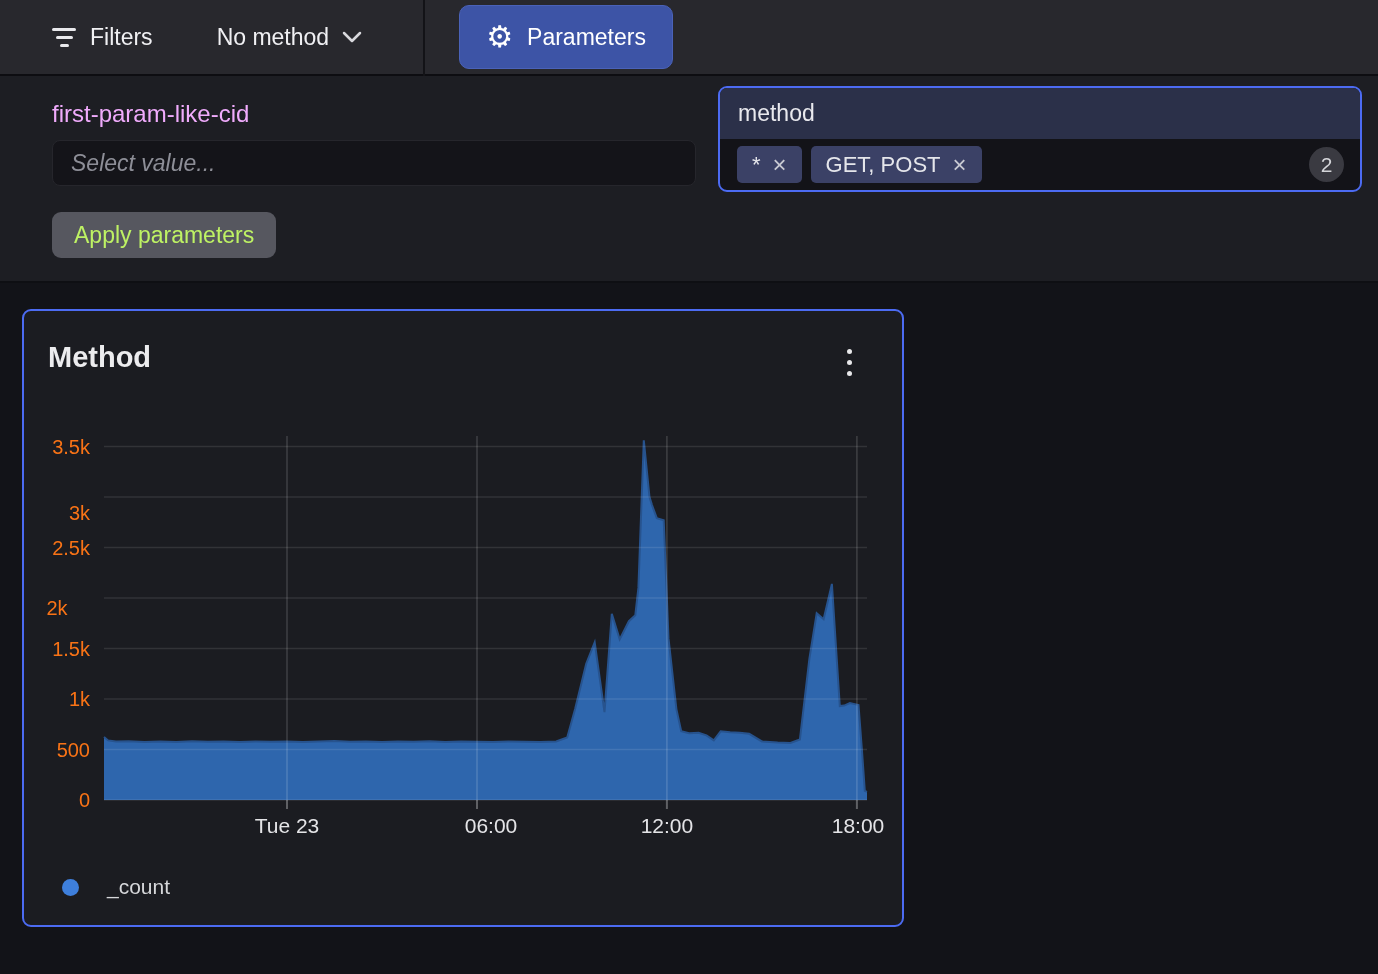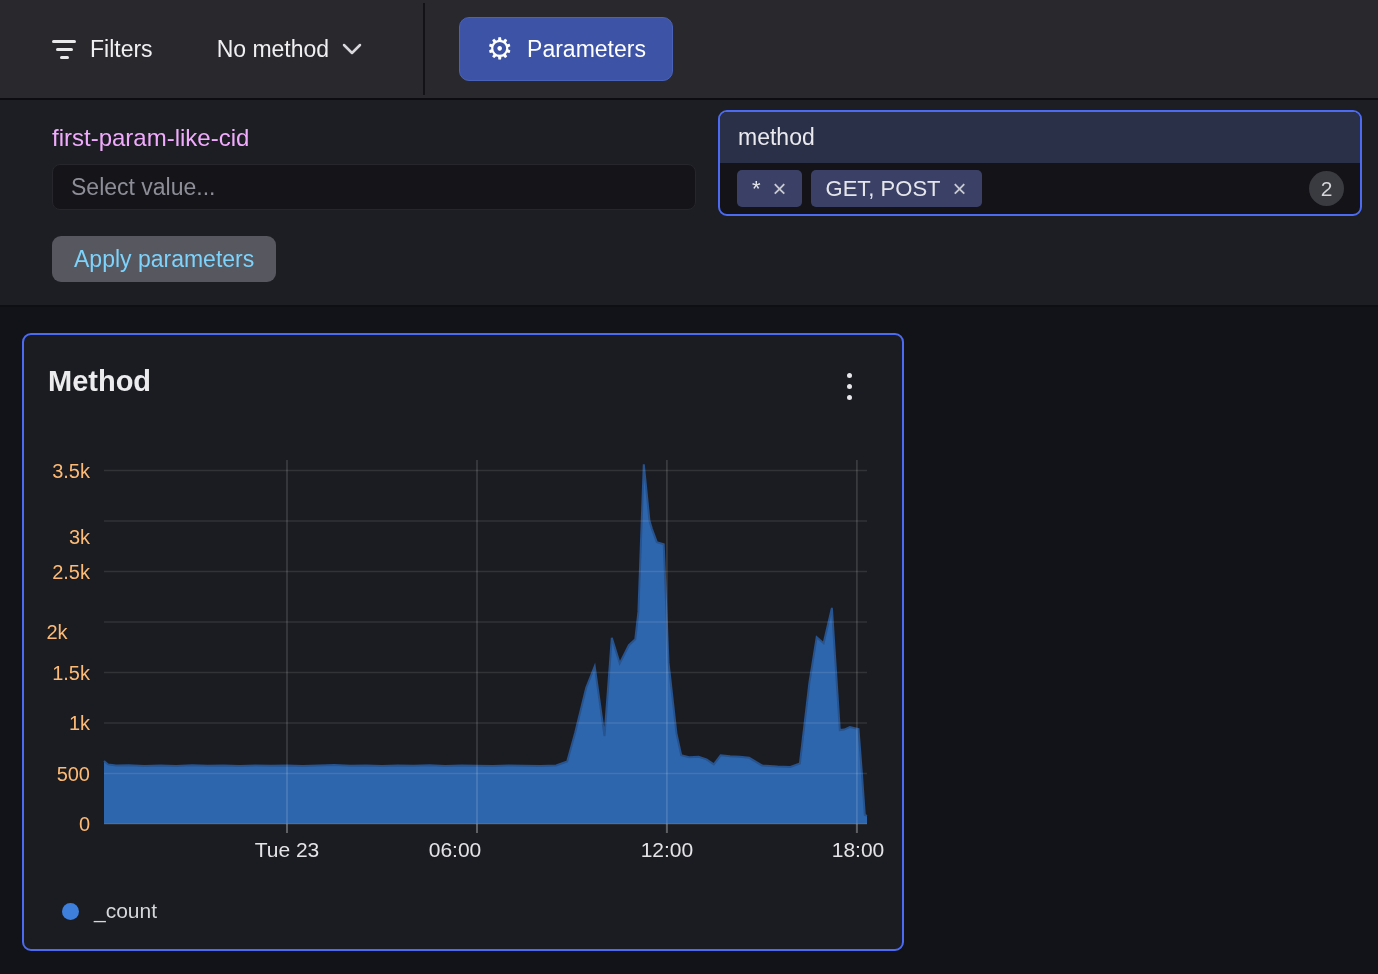--- a/index.html
+++ b/index.html
@@ -1,20 +1,20 @@
 <!DOCTYPE html>
 <html><head>
 <meta charset="utf-8">
 <style>
   * { margin:0; padding:0; box-sizing:border-box; }
   html,body { width:1378px; height:974px; background:#121318; overflow:hidden;
     font-family:"Liberation Sans","DejaVu Sans",sans-serif; }
 
   
-  .topbar { position:relative; width:100%; height:100px; background:#28282d;
+  .topbar { position:relative; width:100%; height:76px; background:#28282d;
     border-bottom:2px solid #0d0d11; display:flex; align-items:center; }
   .tb-item { display:flex; align-items:center; gap:14px; color:#f0f0f3;
     font-size:23px; font-weight:500; cursor:pointer; }
   .filters-btn { margin-left:52px; }
   .filter-icon { display:flex; flex-direction:column; align-items:center; gap:5px; }
   .filter-icon i { display:block; height:3px; border-radius:2px; background:#e9e9ec; }
   .filter-icon i:nth-child(1){ width:24px; }
   .filter-icon i:nth-child(2){ width:17px; }
   .filter-icon i:nth-child(3){ width:9px; }
   .nofilter-btn { margin-left:64px; gap:12px; }
@@ -25,24 +25,24 @@
   .gear { font-size:30px; line-height:1; color:#ffffff;
     font-family:"DejaVu Sans",sans-serif; }
 
   
   .params-section { position:relative; width:100%; height:207px; background:#1d1e23;
     border-bottom:2px solid #0e0f13; }
   .param-label { position:absolute; left:52px; top:24px; color:#f0abfc;
     font-size:24px; font-weight:500; }
   .select-input { position:absolute; left:52px; top:64px; width:644px; height:46px;
     background:#141419; border:1px solid #26262c; border-radius:8px; color:#a16207;
-    font-size:23px; padding:0 18px; outline:none; }
+    font-size:23px; padding:0 18px; outline:none;font-style:italic; }
   .select-input::placeholder { color:#8d8e97; }
   .apply-btn { position:absolute; left:52px; top:136px; height:46px; padding:0 22px;
-    background:#56575f; border:none; border-radius:9px; color:#7dd3fc;
+    background:#56575f; border:none; border-radius:9px; color:#bef264;
     font-size:23px; font-weight:500; cursor:pointer; }
 
   .method-box { position:absolute; left:718px; top:10px; width:644px; height:106px;
     border:2px solid #4c6bf2; border-radius:9px; background:#131318;
     overflow:hidden; cursor:pointer; }
   .method-header { height:51px; background:#2b3049; display:flex; align-items:center;
     padding:0 18px; color:#e9e9ee; font-size:23px; }
   .method-row { position:relative; height:51px; display:flex; align-items:center;
     padding:0 17px; gap:9px; }
   .tag { display:flex; align-items:center; gap:12px; height:37px; padding:0 15px;
@@ -58,25 +58,25 @@
     background:#1b1c21; border:2px solid #4c6bf2; border-radius:9px; }
   .panel-title { position:absolute; left:24px; top:30px; color:#ececee;
     font-size:29px; font-weight:600; }
   .kebab { position:absolute; right:46px; top:34px; display:flex; flex-direction:column;
     gap:6px; padding:4px; cursor:pointer; }
   .kebab i { width:5px; height:5px; border-radius:50%; background:#e8e8ea; display:block; }
 
   .plot { position:absolute; left:80px; top:125px; width:763px; height:364px; }
   .plot svg { overflow:visible; }
   .ylabel { position:absolute; left:0; width:66px; text-align:right; height:24px;
-    line-height:24px; color:#fdba74; font-size:20px; }
+    line-height:24px; color:#f97316; font-size:20px; }
   .xlabel { position:absolute; top:503px; transform:translateX(-50%); color:#e4e4e7;
     font-size:21px; white-space:nowrap; }
   .legend { position:absolute; left:38px; top:564px; display:flex; align-items:center;
-    gap:15px; cursor:pointer; }
+    gap:28px; cursor:pointer; }
   .legend-dot { width:17px; height:17px; border-radius:50%; }
   .legend-label { color:#d6d7da; font-size:21px; }
 </style>
 </head>
 <body>
 
 <div class="topbar">
   <div class="tb-item filters-btn">
     <span class="filter-icon">
         <i></i>
@@ -156,21 +156,21 @@
           <line x1="183.0" y1="364" x2="183.0" y2="373" stroke="rgba(255,255,255,0.30)" stroke-width="2"></line>
           <line x1="373.0" y1="0" x2="373.0" y2="364" stroke="rgba(255,255,255,0.16)" stroke-width="1.5"></line>
           <line x1="373.0" y1="364" x2="373.0" y2="373" stroke="rgba(255,255,255,0.30)" stroke-width="2"></line>
           <line x1="562.9" y1="0" x2="562.9" y2="364" stroke="rgba(255,255,255,0.16)" stroke-width="1.5"></line>
           <line x1="562.9" y1="364" x2="562.9" y2="373" stroke="rgba(255,255,255,0.30)" stroke-width="2"></line>
           <line x1="752.9" y1="0" x2="752.9" y2="364" stroke="rgba(255,255,255,0.16)" stroke-width="1.5"></line>
           <line x1="752.9" y1="364" x2="752.9" y2="373" stroke="rgba(255,255,255,0.30)" stroke-width="2"></line>
         </svg></div>
     <div id="xlabels">
         <div class="xlabel" style="left: 262.993px;">Tue 23</div>
-        <div class="xlabel" style="left: 431px;">06:00</div>
+        <div class="xlabel" style="left: 467px;">06:00</div>
         <div class="xlabel" style="left: 642.91px;">12:00</div>
         <div class="xlabel" style="left: 834px;">18:00</div>
       </div>
     <div class="legend" id="legend">
         <span class="legend-dot" style="background: rgb(62, 127, 220);"></span>
         <span class="legend-label">_count</span>
       </div>
   </div>
 </div>
 

